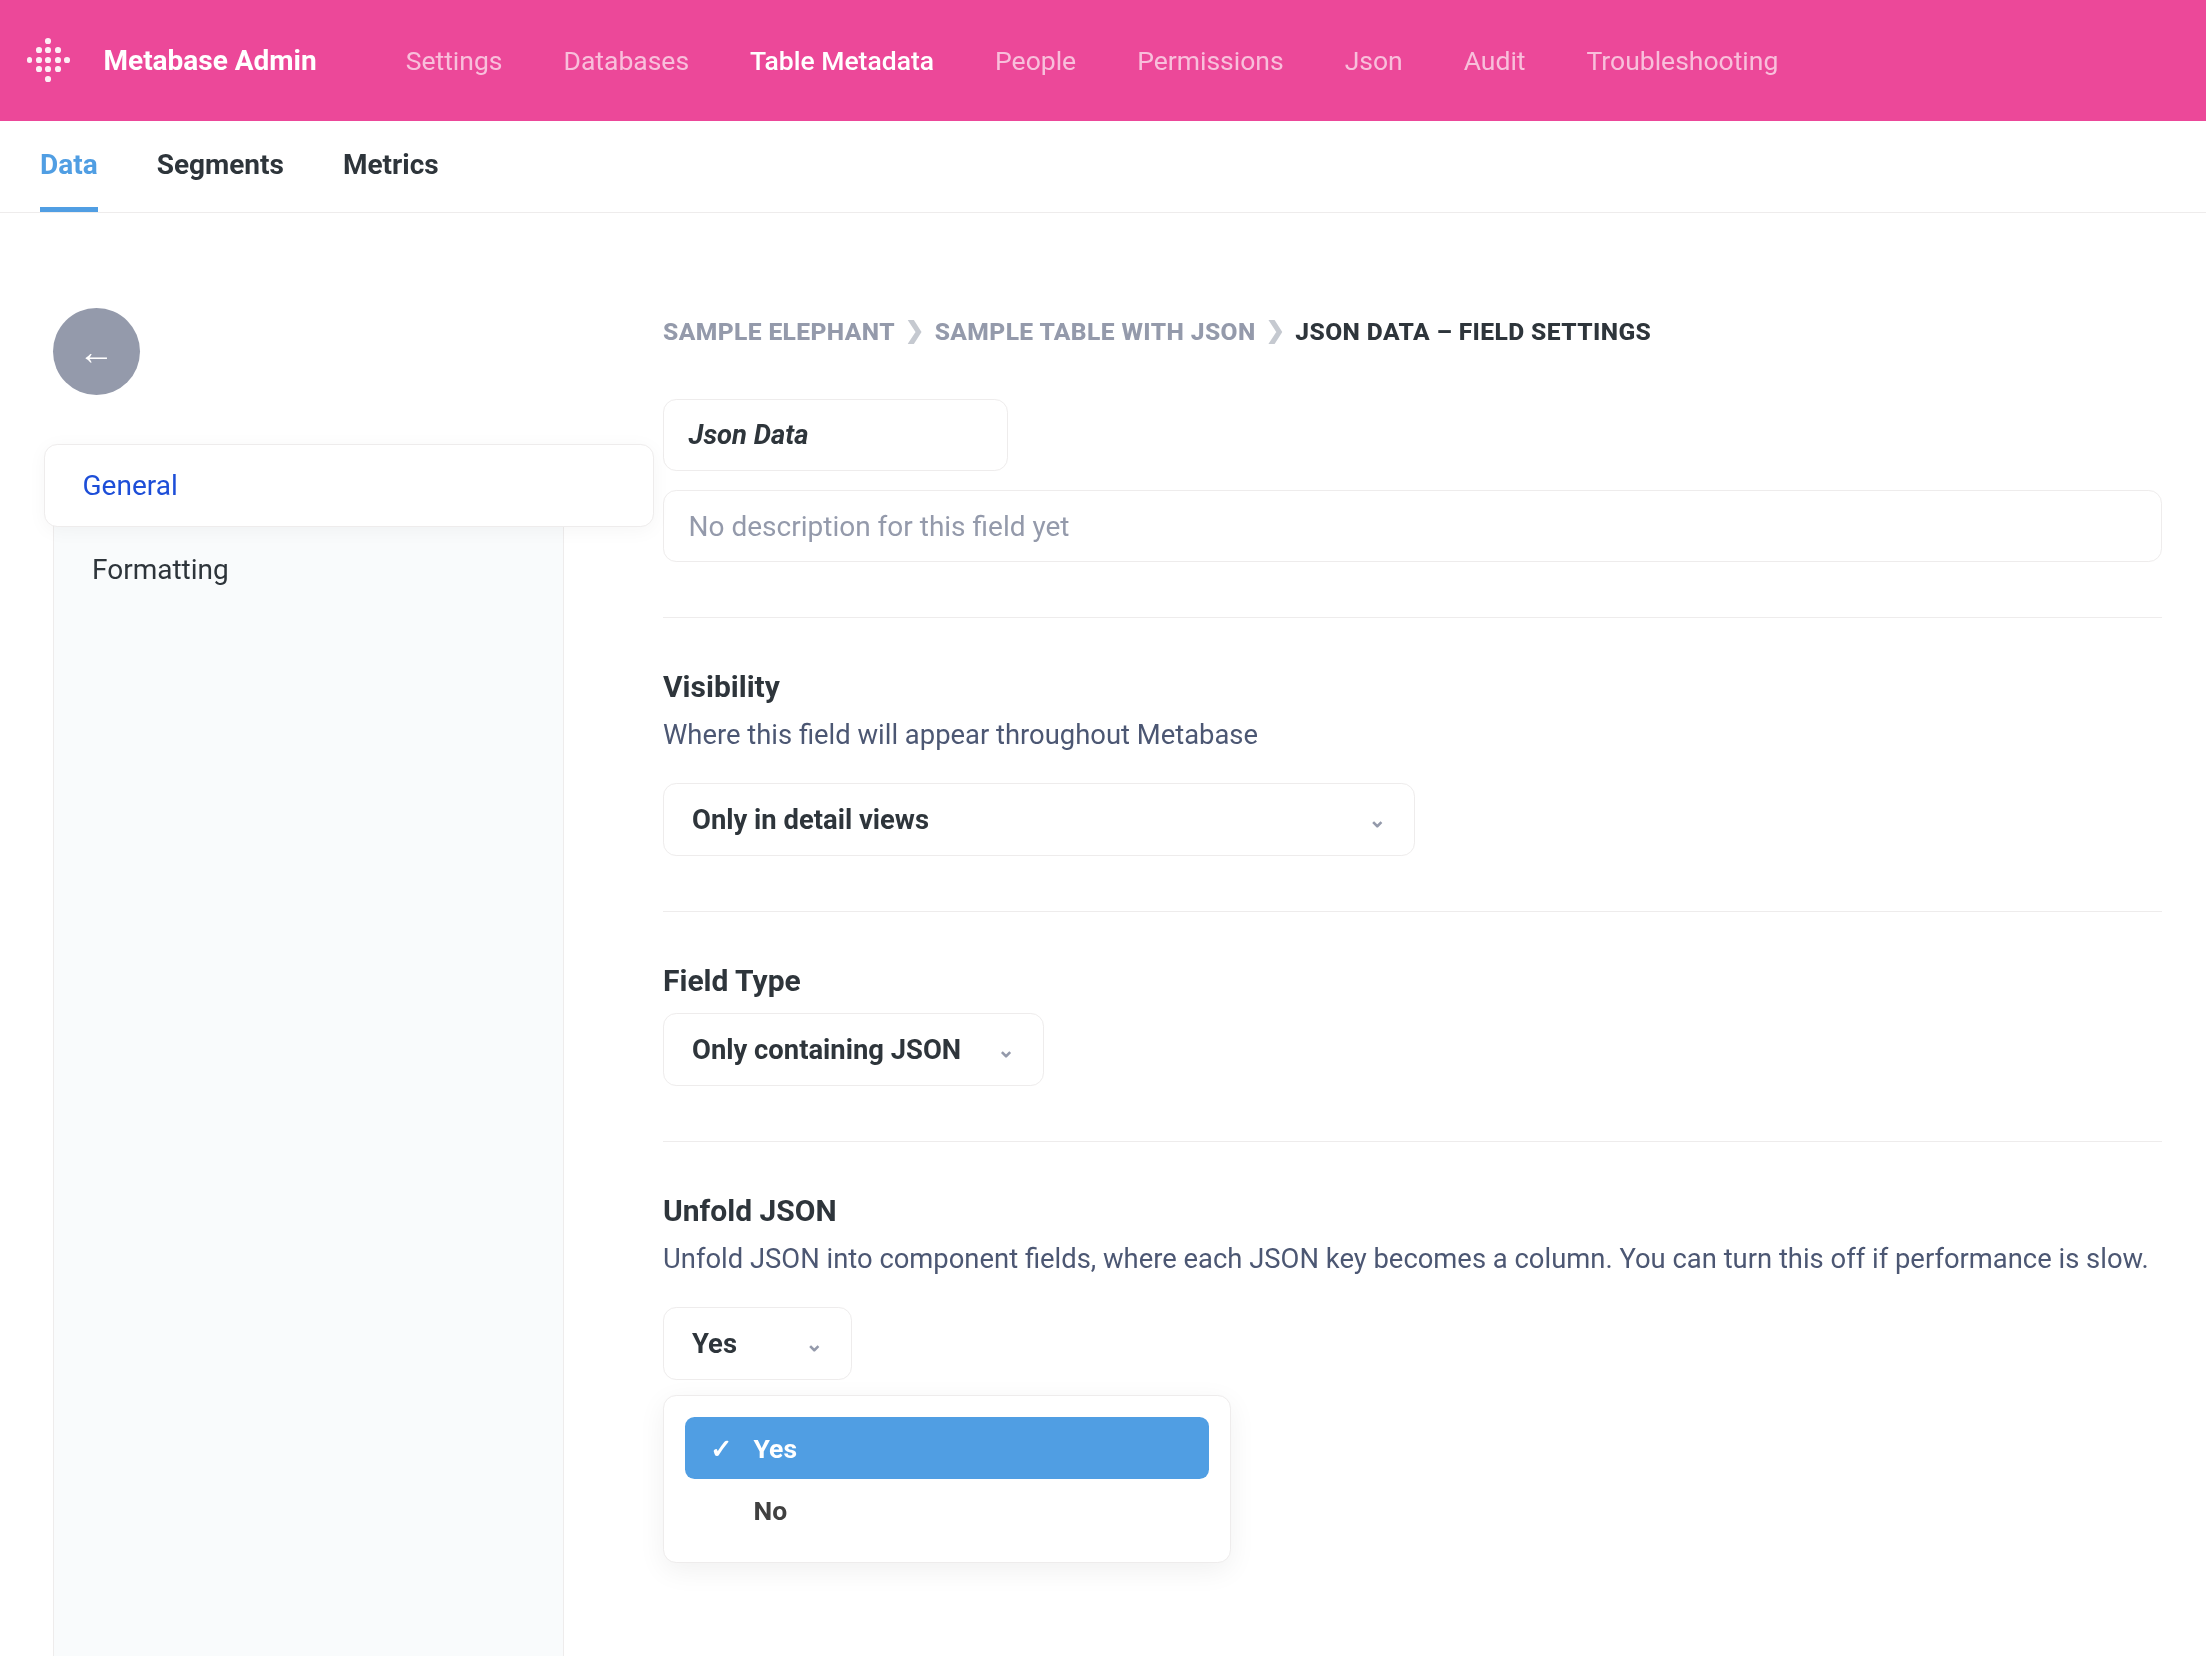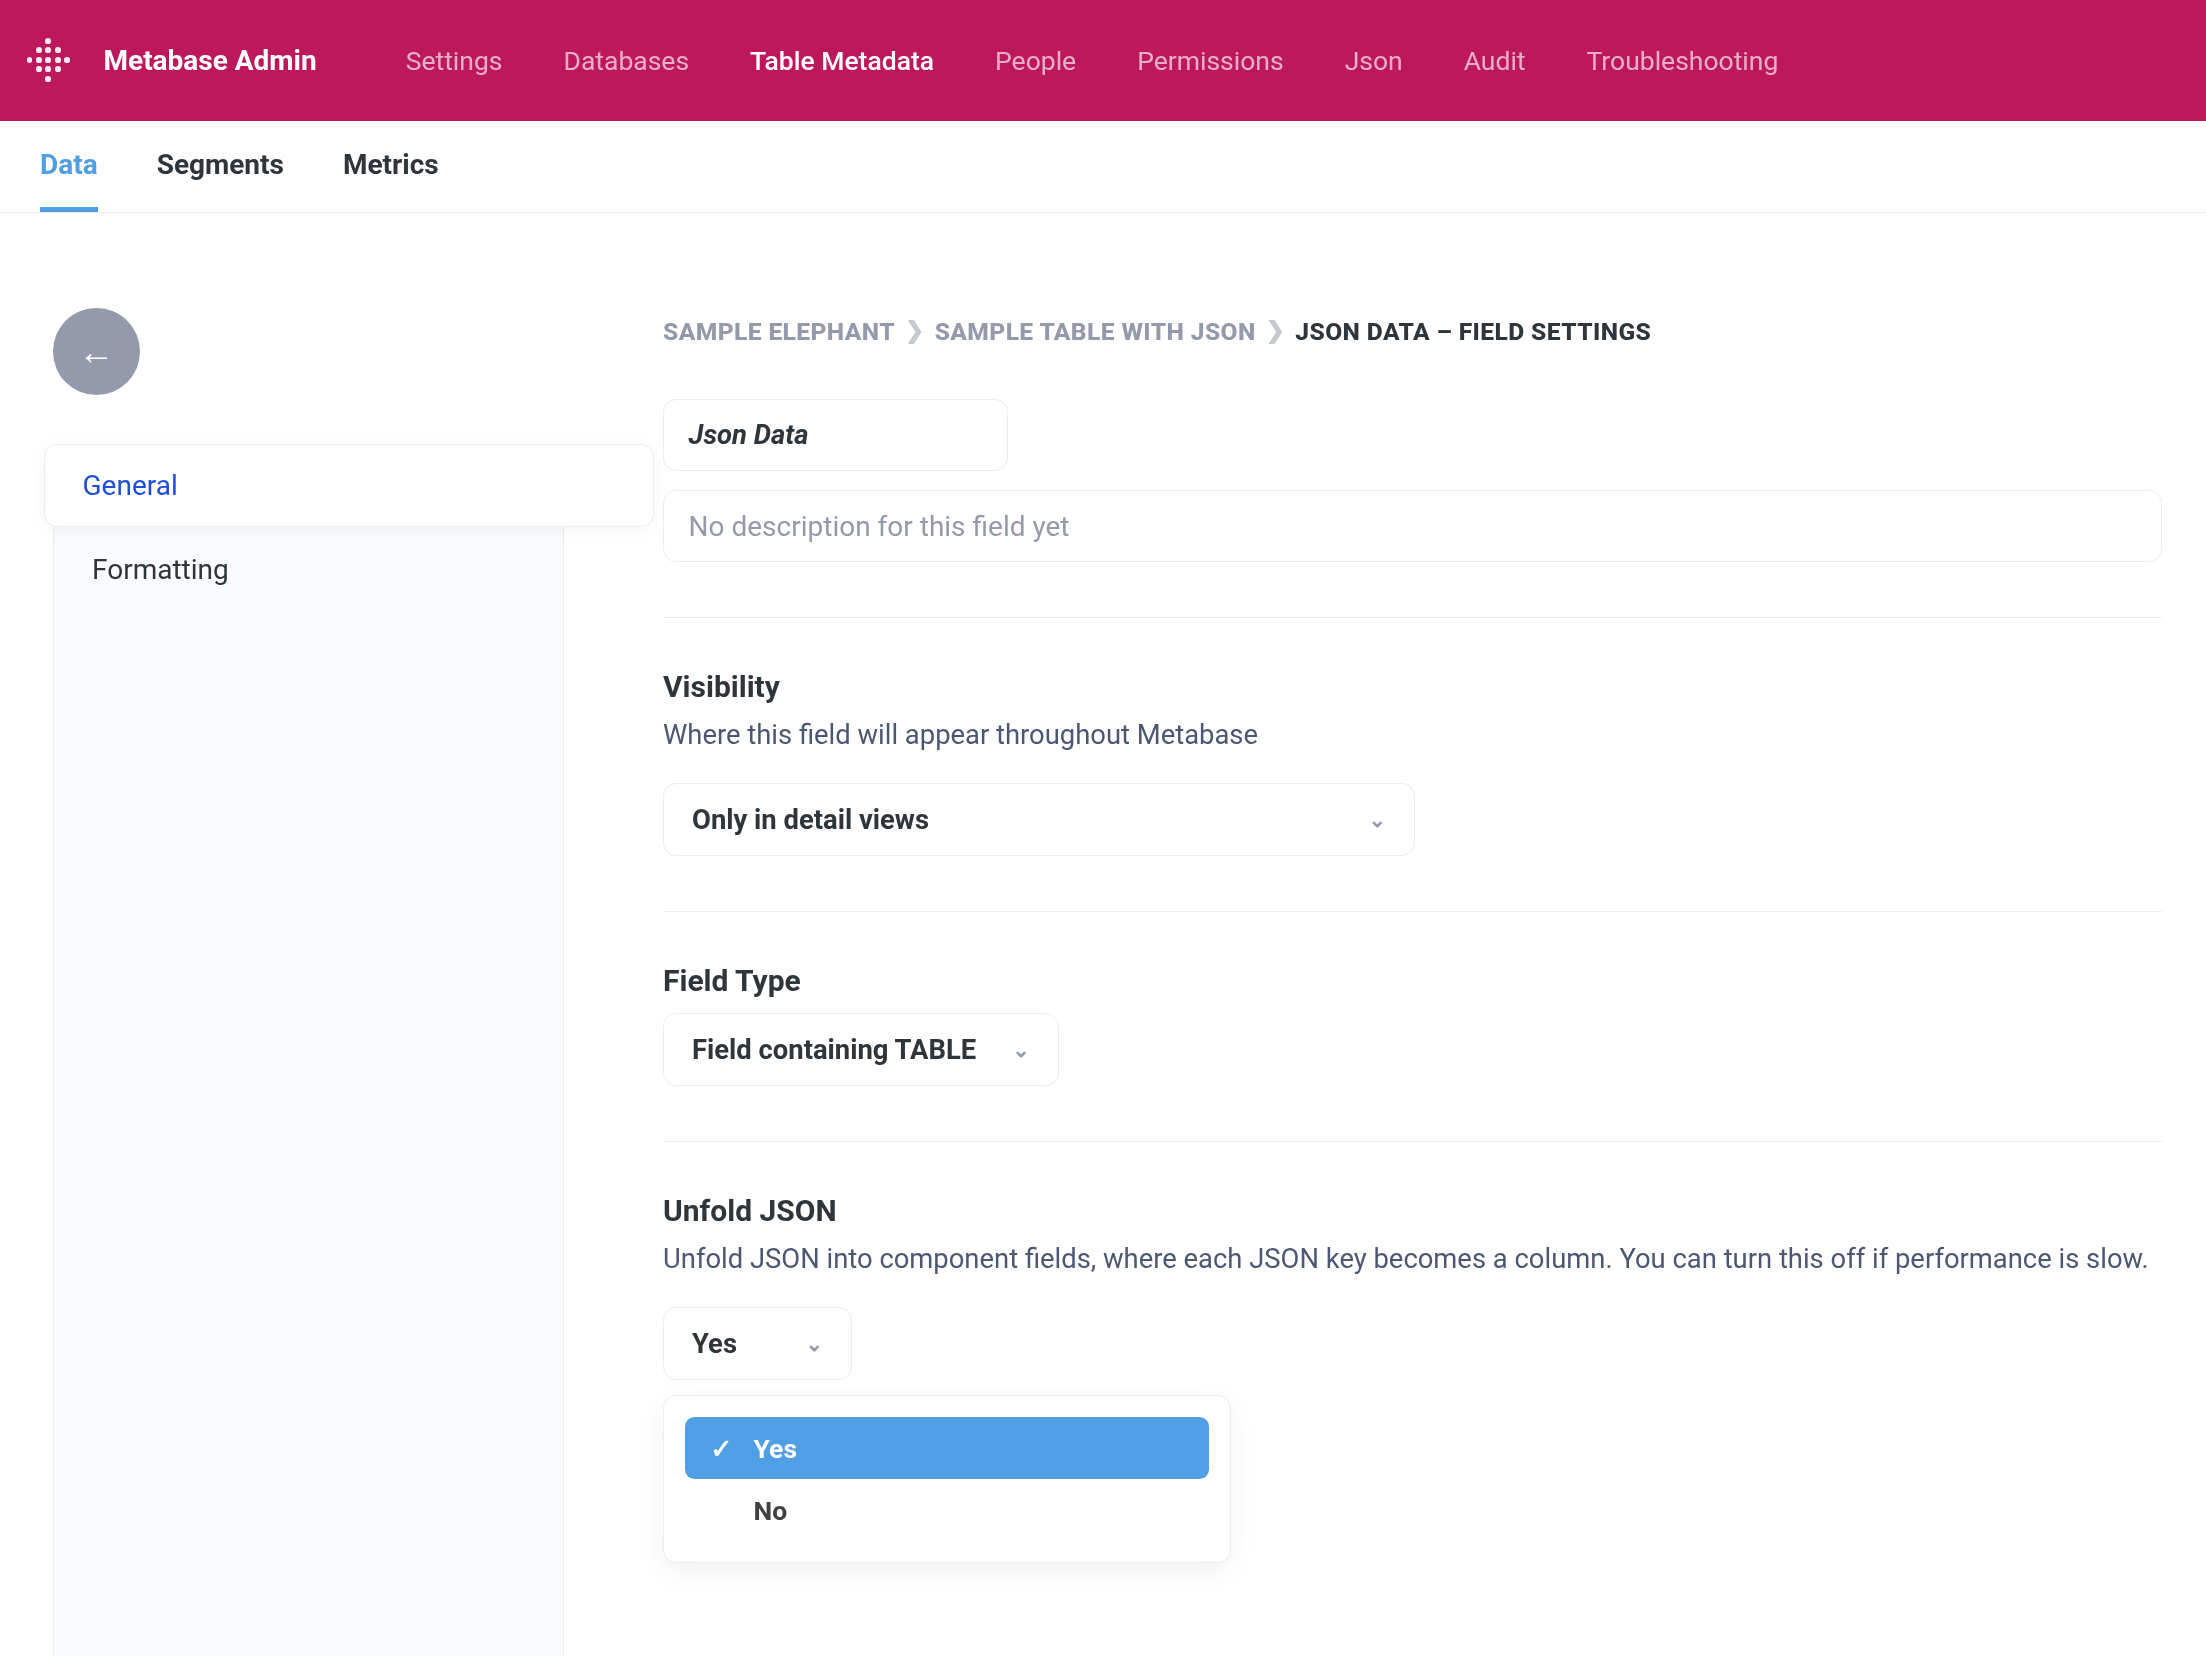--- a/index.html
+++ b/index.html
@@ -5,21 +5,21 @@
     * { box-sizing: border-box; margin: 0; padding: 0; }
     body {
       font-family: -apple-system, BlinkMacSystemFont, 'Segoe UI', Roboto, Helvetica, Arial, sans-serif;
       color: #2e353b;
       background: #ffffff;
       width: 2207px;
     }
 
     
     .topbar {
-      background: #be185d;
+      background: #ec4899;
       height: 121px;
       display: flex;
       align-items: center;
       padding: 0 26.5px;
       gap: 32px;
     }
     .logo {
       width: 45px; height: 45px;
     }
     .logo-grid {
@@ -306,21 +306,21 @@
       <div class="select wide">
         <span>Only in detail views</span>
         <span class="chev-down">⌄</span>
       </div>
     </div>
     <hr class="sep">
 
     <div class="section">
       <div class="sec-title">Field Type</div>
       <div class="select">
-        <span>Field containing TABLE</span>
+        <span>Only containing JSON</span>
         <span class="chev-down">⌄</span>
       </div>
     </div>
     <hr class="sep">
 
     <div class="section">
       <div class="sec-title">Unfold JSON</div>
       <div class="sec-desc">Unfold JSON into component fields, where each JSON key becomes a column. You can turn this off if performance is slow.</div>
       <div class="select" style="width:189px;">
         <span>Yes</span>

